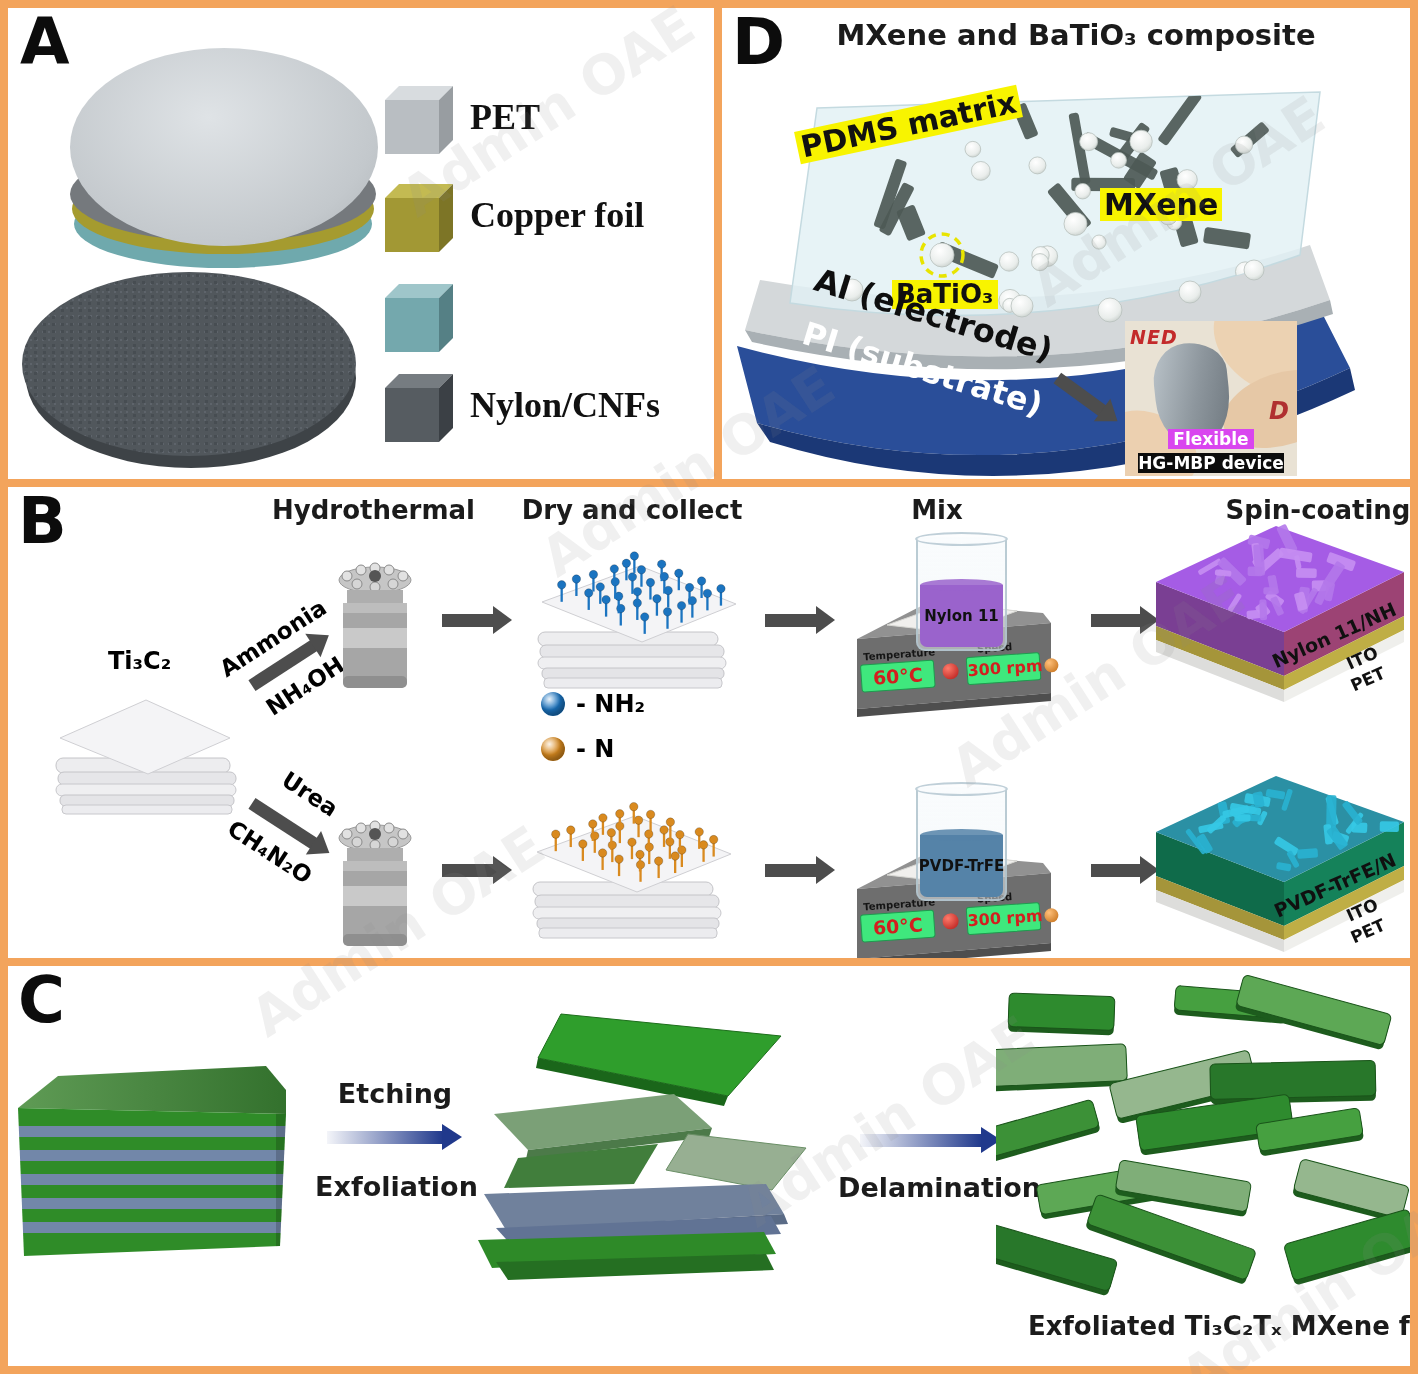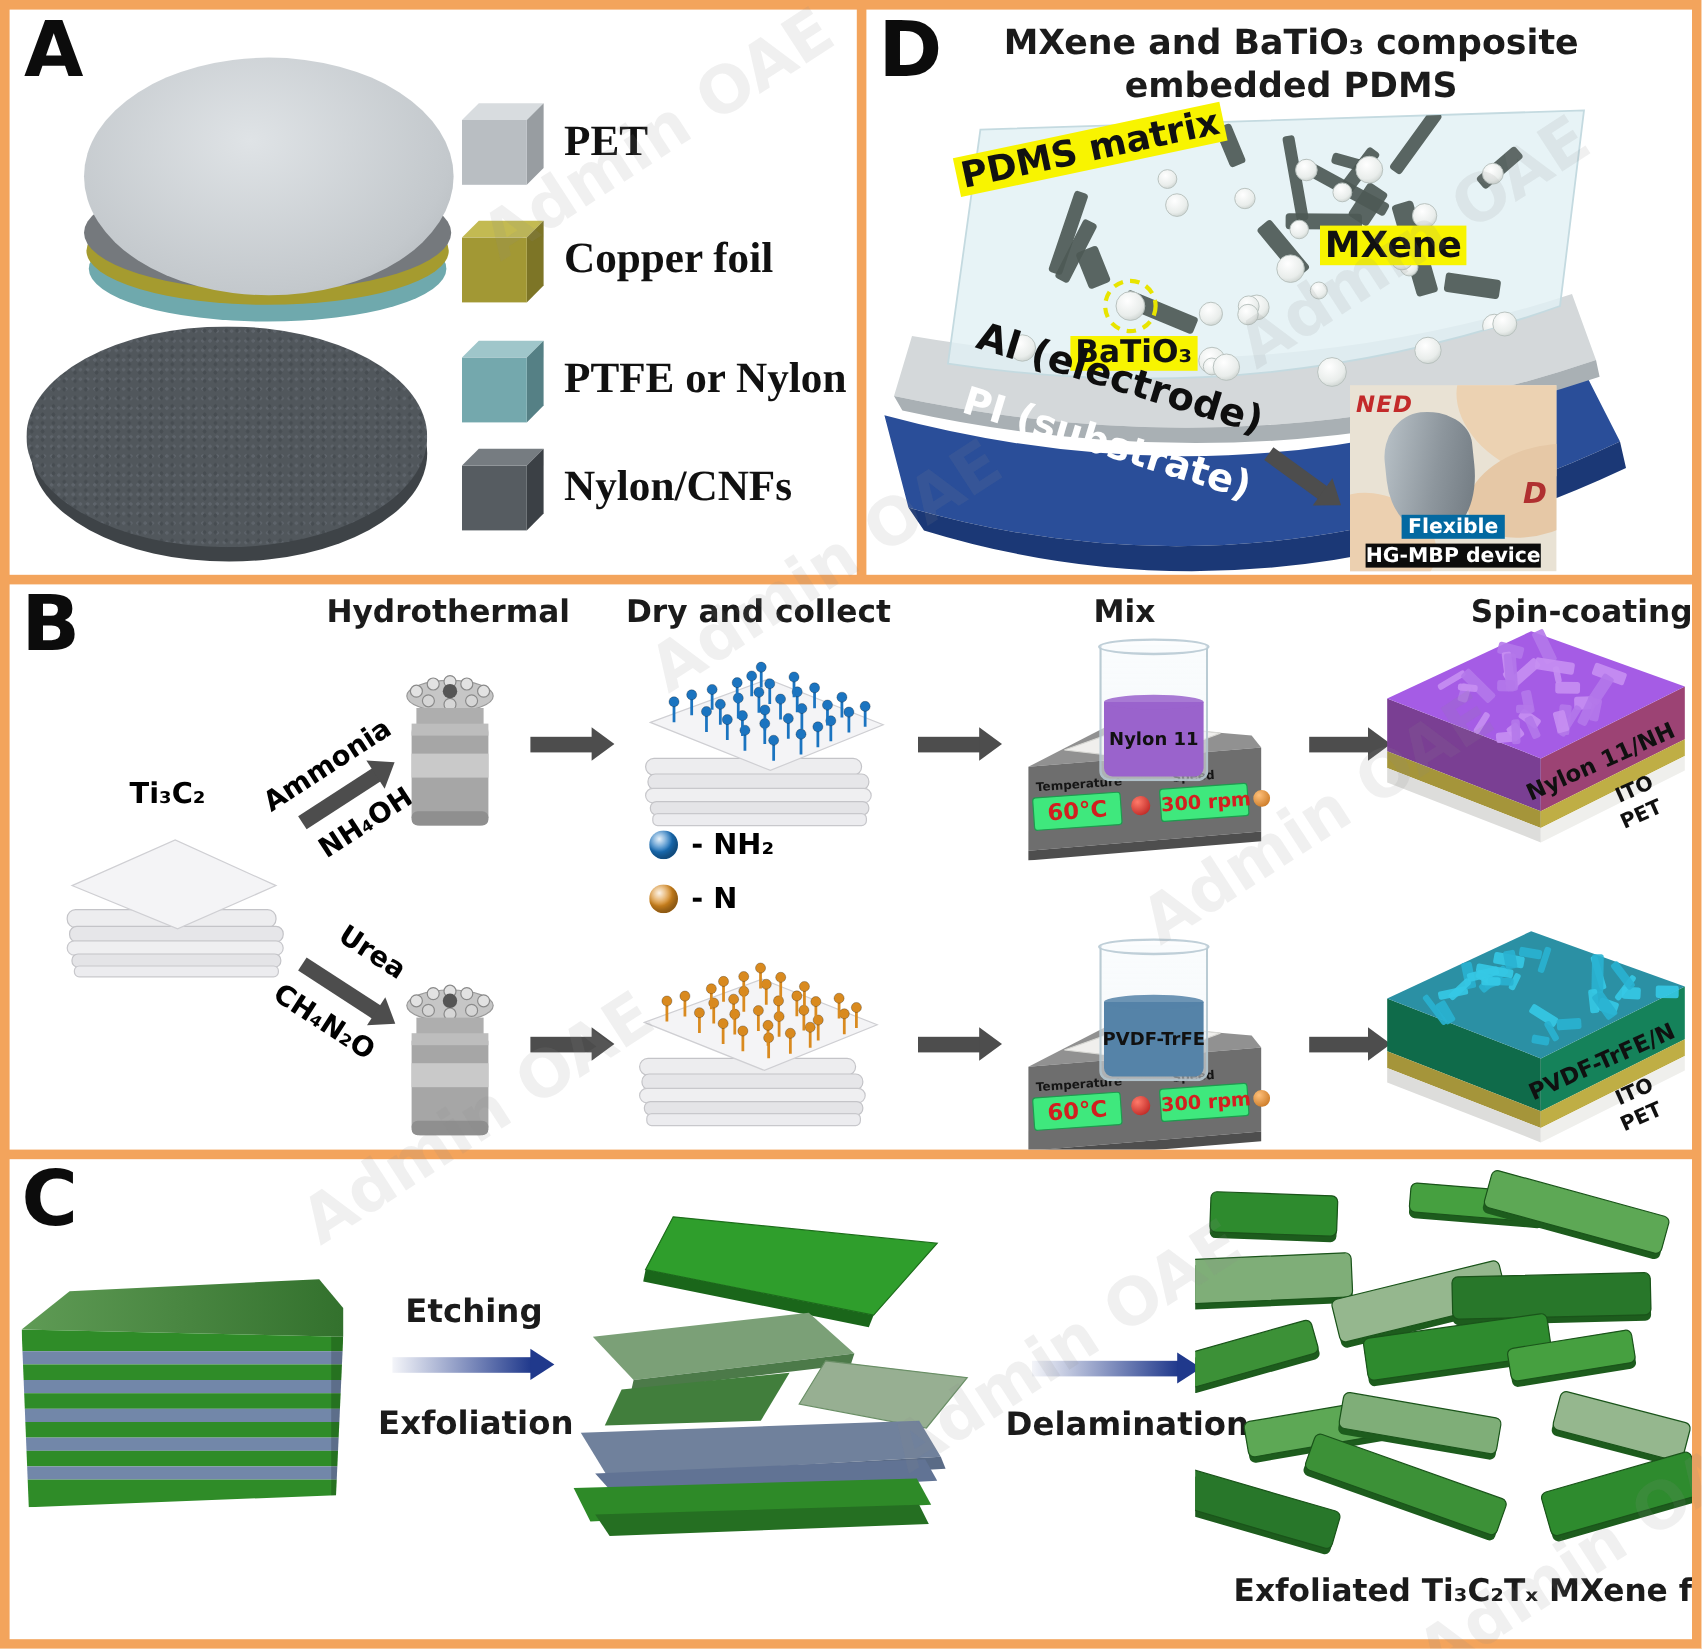--- a/index.html
+++ b/index.html
@@ -68,34 +68,32 @@
       <div class="csd" style="background: rgb(125, 117, 38);"></div>
       <div class="cf" style="background: rgb(162, 152, 52);"></div>
     </div>
     <div class="leg" style="left:462px;top:186px">Copper foil</div>
 
     <div class="cube" style="left:377px;top:276px">
       <div class="ctp" style="background: rgb(159, 198, 202);"></div>
       <div class="csd" style="background: rgb(85, 128, 133);"></div>
       <div class="cf" style="background: rgb(116, 168, 173);"></div>
     </div>
-    <div class="leg" style="left:462px;top:286px">PTFE or Nylon</div>
 
     <div class="cube" style="left:377px;top:366px">
       <div class="ctp" style="background: rgb(118, 124, 129);"></div>
       <div class="csd" style="background: rgb(59, 64, 69);"></div>
       <div class="cf" style="background: rgb(86, 92, 97);"></div>
     </div>
     <div class="leg" style="left:462px;top:376px">Nylon/CNFs</div>
   </div>
 
   <div class="panel" style="left:722px;top:8px;width:688px;height:471px">
     <div class="ltr" style="left:10px;top:2px">D</div>
     <div class="hdr" style="left:44px;top:10px;width:620px;font-size:29px">MXene and BaTiO₃ composite</div>
-    <div class="hdr" style="left:44px;top:46px;width:620px;font-size:29px">embedded PDMS</div>
 
     <svg id="d-art" class="ab" style="left:0;top:70px" width="688" height="400" viewBox="0 0 688 400">
       <defs>
         <radialGradient id="sphg" cx="40%" cy="32%" r="80%">
           <stop offset="0%" stop-color="#ffffff"></stop>
           <stop offset="65%" stop-color="#e9edeb"></stop>
           <stop offset="100%" stop-color="#c0c8c4"></stop>
         </radialGradient>
         <clipPath id="pdmsClip">
             <path d="M95,30 L598,14 L578,177 Q330,265 68,225 Z"></path>
@@ -169,21 +167,21 @@
     <div class="arr" style="left:330px;top:380px;width:56px;transform:rotate(36deg)"></div>
 
     <div class="ab" style="left:403px;top:313px;width:172px;height:155px;background:#e9e2d4;overflow:hidden">
       <div class="ab" style="left:84px;top:-24px;width:132px;height:94px;background:#ecd2b2;border-radius:50%;transform:rotate(32deg)"></div>
       <div class="ab" style="left:96px;top:52px;width:122px;height:72px;background:#e6c8a6;border-radius:50%;transform:rotate(-18deg)"></div>
       <div class="ab" style="left:-28px;top:92px;width:102px;height:76px;background:#ecd0b0;border-radius:50%;transform:rotate(24deg)"></div>
       <div class="ab" style="left:30px;top:22px;width:74px;height:100px;background:linear-gradient(105deg,#bcc5cb,#8d969d 55%,#6e777e);border-radius:46% 54% 40% 44%/38% 30% 52% 46%;transform:rotate(-6deg)"></div>
       <div class="ab b" style="left:5px;top:5px;color:#c32a2a;font-style:italic;font-size:19px;letter-spacing:1px">NED</div>
       <div class="ab b" style="right:8px;top:76px;color:#b03030;font-size:24px;font-style:italic">D</div>
       <div class="ab" style="left:0;right:0;bottom:27px;text-align:center">
-        <span style="background:#0369a1;color:#fff;font-weight:bold;font-size:17px;padding:0 5px">Flexible</span>
+        <span style="background:#d946ef;color:#fff;font-weight:bold;font-size:17px;padding:0 5px">Flexible</span>
       </div>
       <div class="ab" style="left:0;right:0;bottom:3px;text-align:center">
         <span style="background:#0c0c0c;color:#fff;font-weight:bold;font-size:17px;padding:0 0">HG-MBP device</span>
       </div>
     </div>
   </div>
 
   <div class="panel" style="left:8px;top:487px;width:1402px;height:471px">
     <div class="ltr" style="left:10px;top:2px">B</div>
     <div class="hdr" style="left:264px;top:8px;width:200px">Hydrothermal</div>

